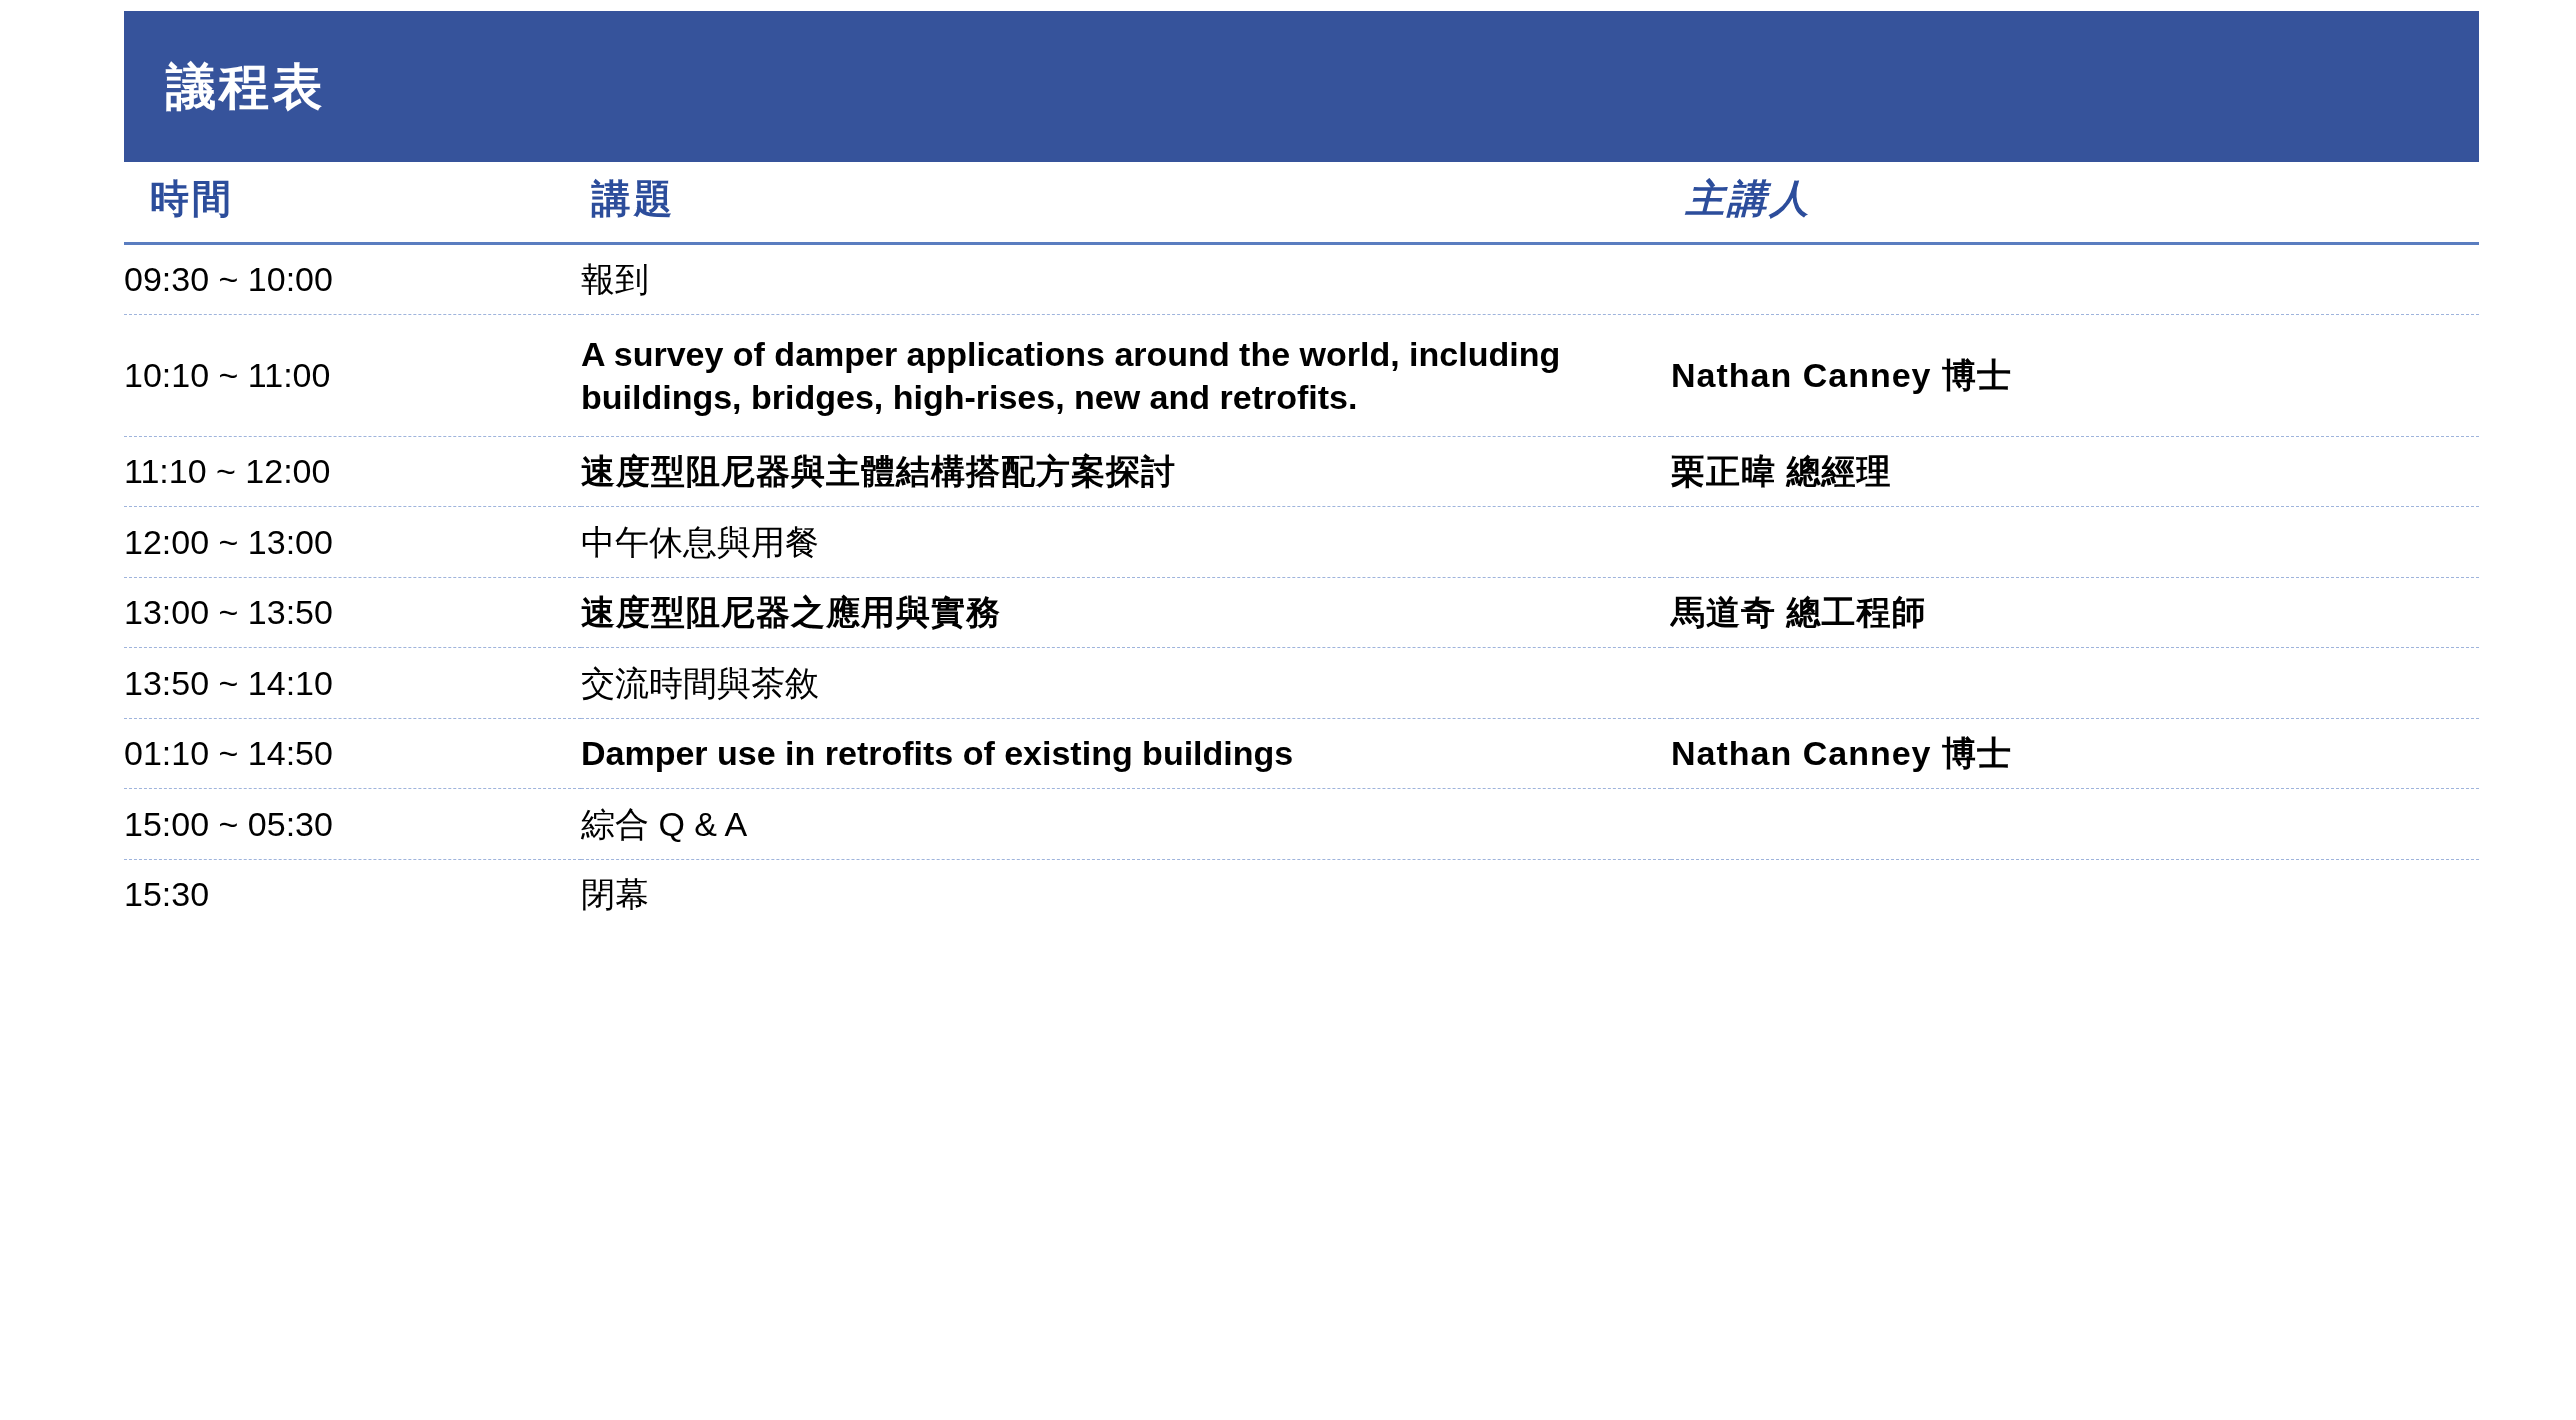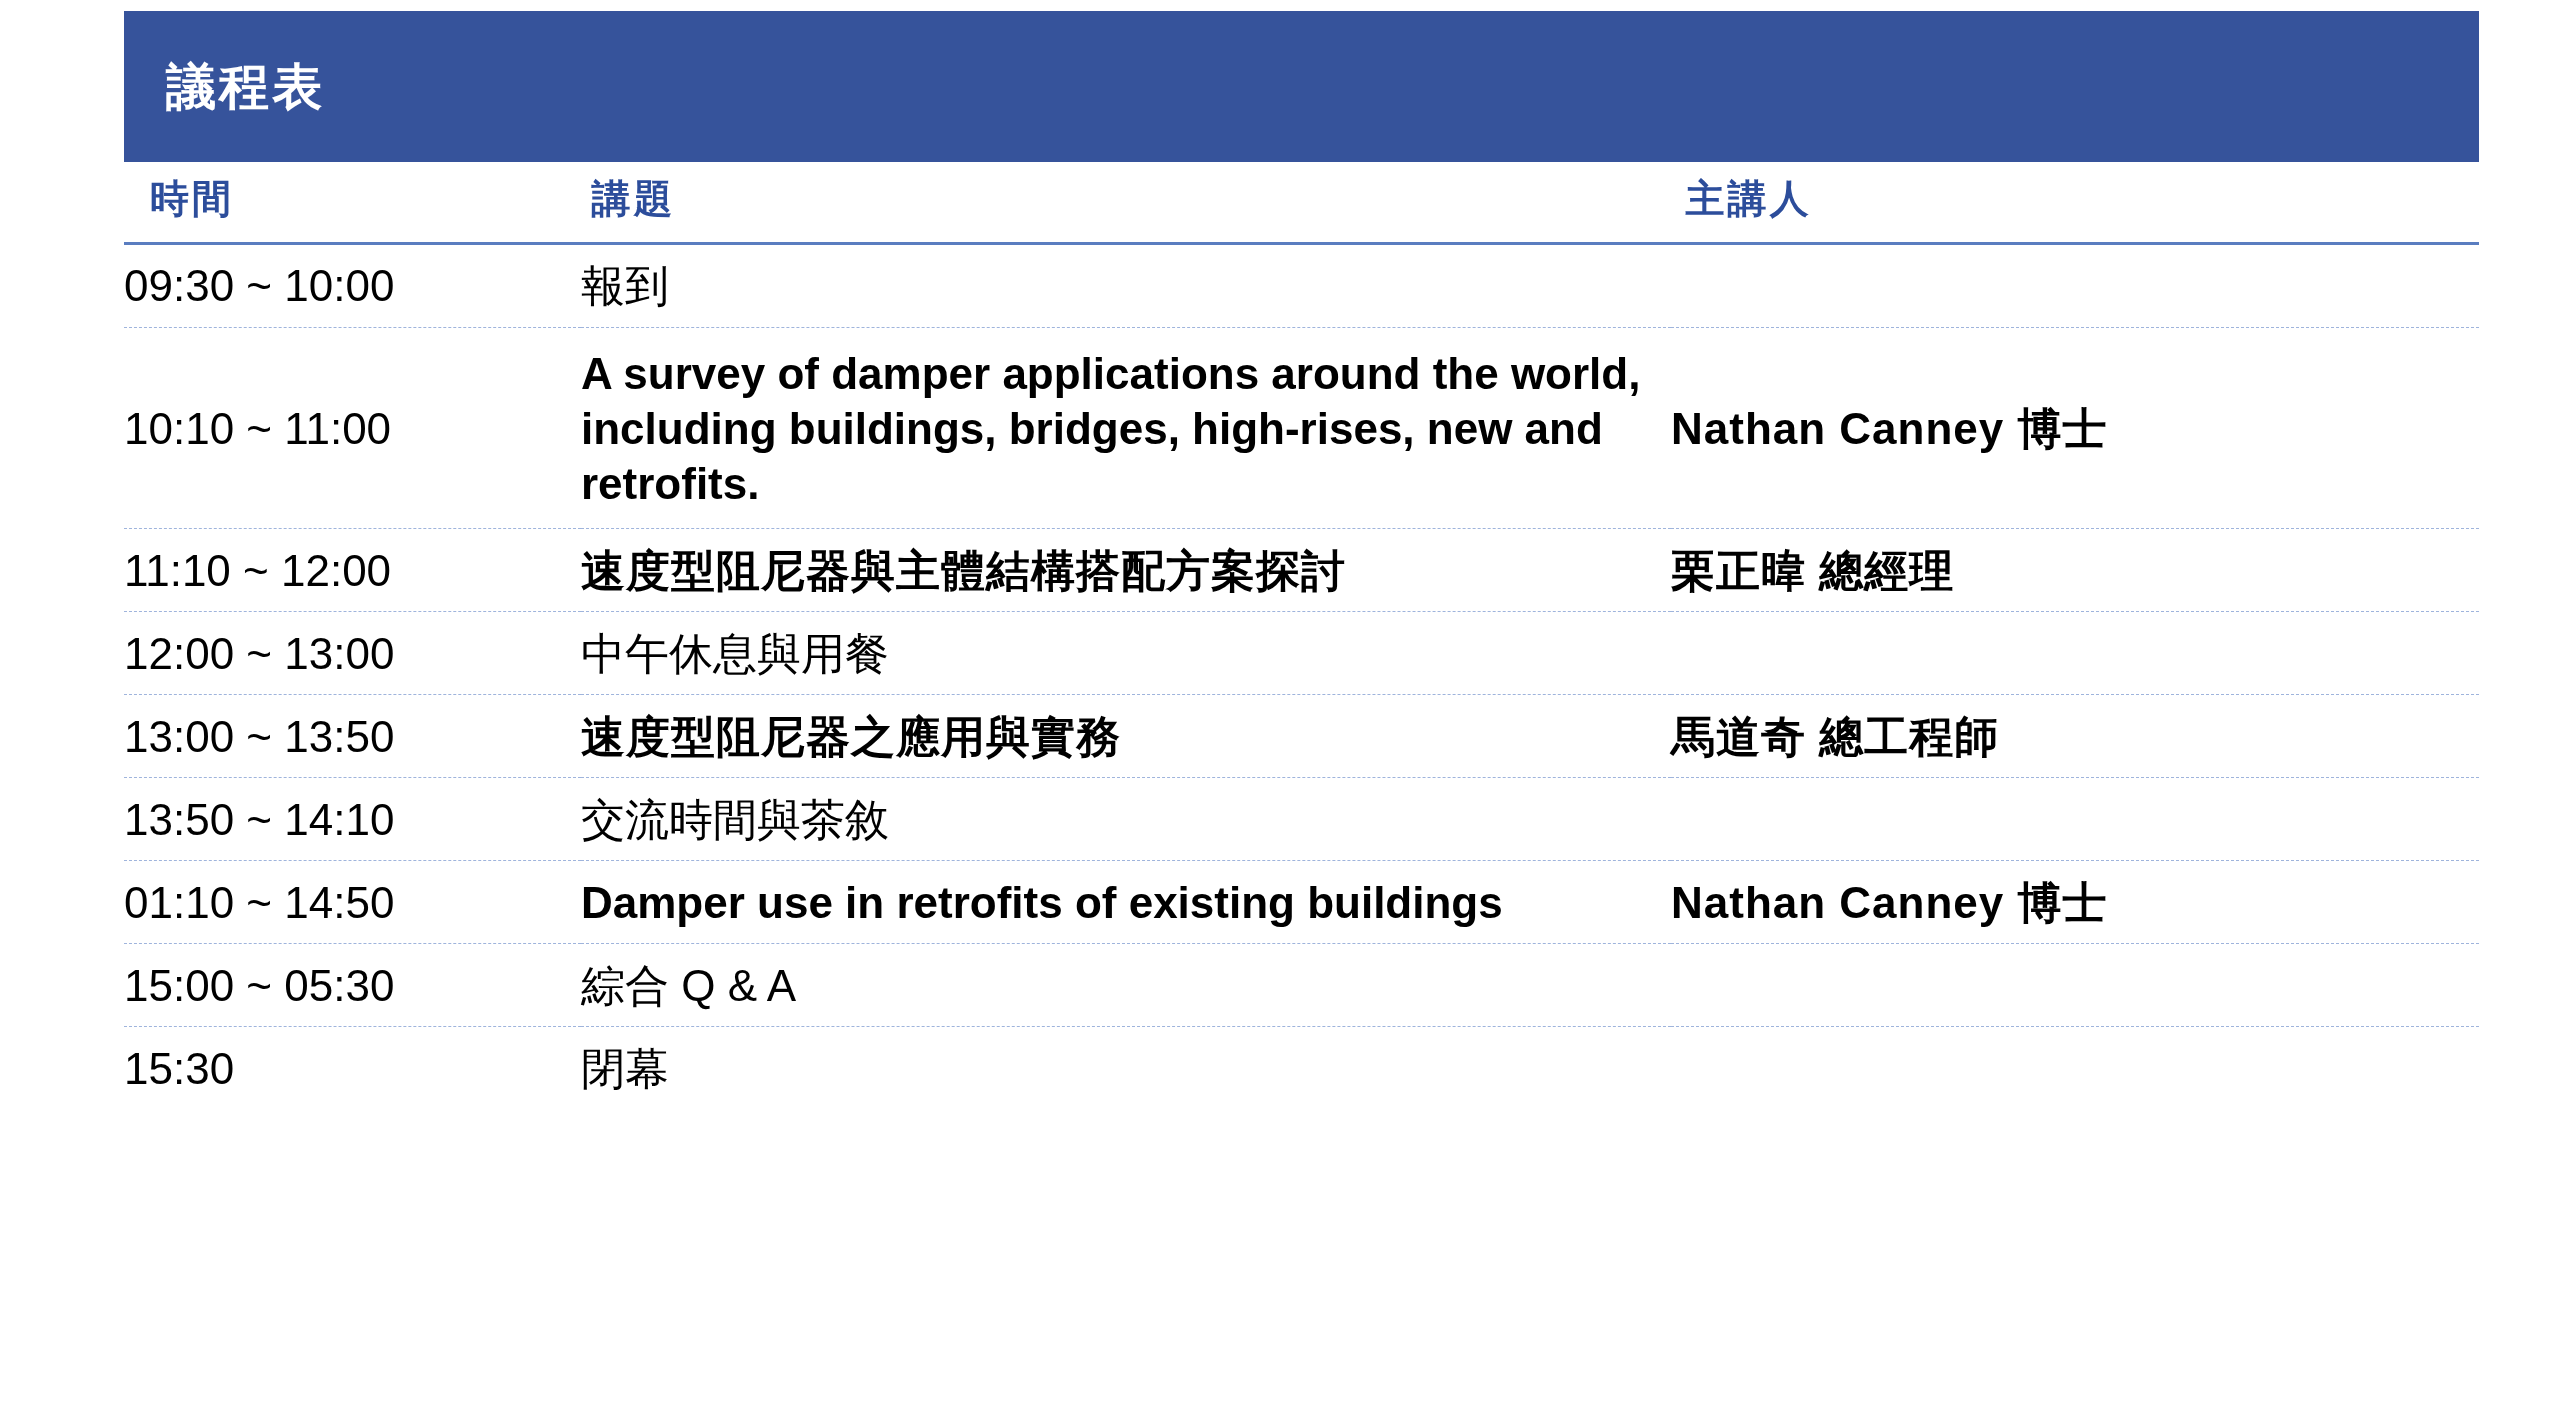--- a/index.html
+++ b/index.html
@@ -65,26 +65,26 @@
     color: #2C4D9B;
     font-family: "DejaVu Serif", serif;
     font-weight: bold;
     font-size: 39px;
     letter-spacing: 3.1px;
     padding: 7.3px 0 15.6px 0;
     border-bottom: 3.6px solid #5A7DC0;
   }
   .agenda-table thead th.th-time { padding-left: 26px; }
   .agenda-table thead th.th-topic { padding-left: 10.4px; }
-  .agenda-table thead th.th-speaker { padding-left: 14.5px; }
+  .agenda-table thead th.th-speaker { padding-left: 14.5px; font-style: italic; }
 
   .agenda-table tbody td {
     border-bottom: 1.6px dashed #9FB4DC;
     vertical-align: middle;
-    font-size: 44px;
+    font-size: 34px;
     line-height: 1.25;
     padding: 13.5px 0 13.5px 0;
     color: #000000;
   }
 
   td.cell-time {
     padding-left: 28.6px;
     font-family: "Liberation Sans", sans-serif;
     white-space: nowrap;
   }

